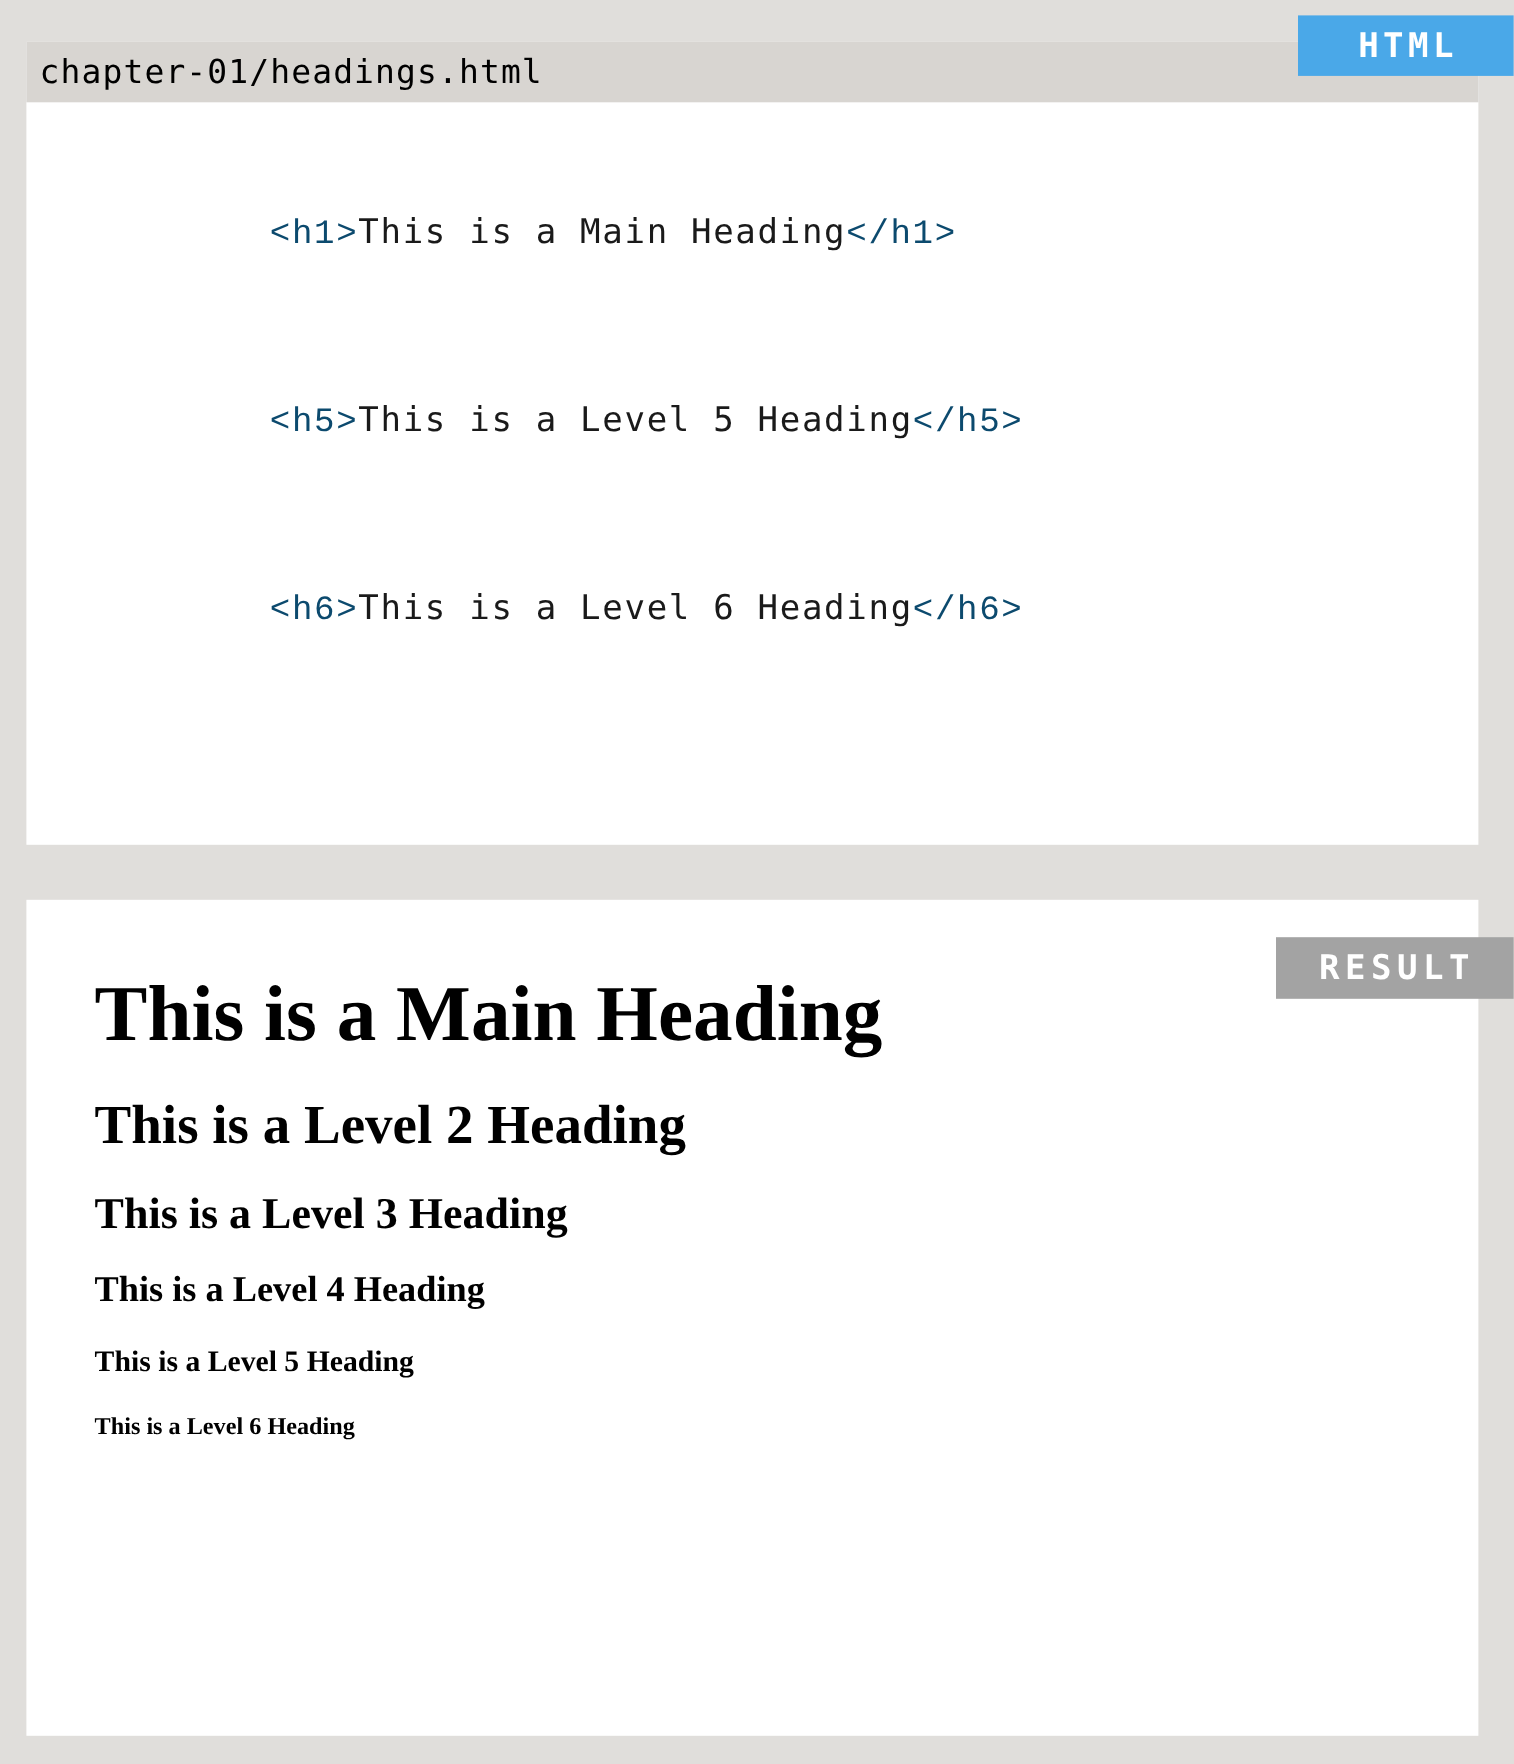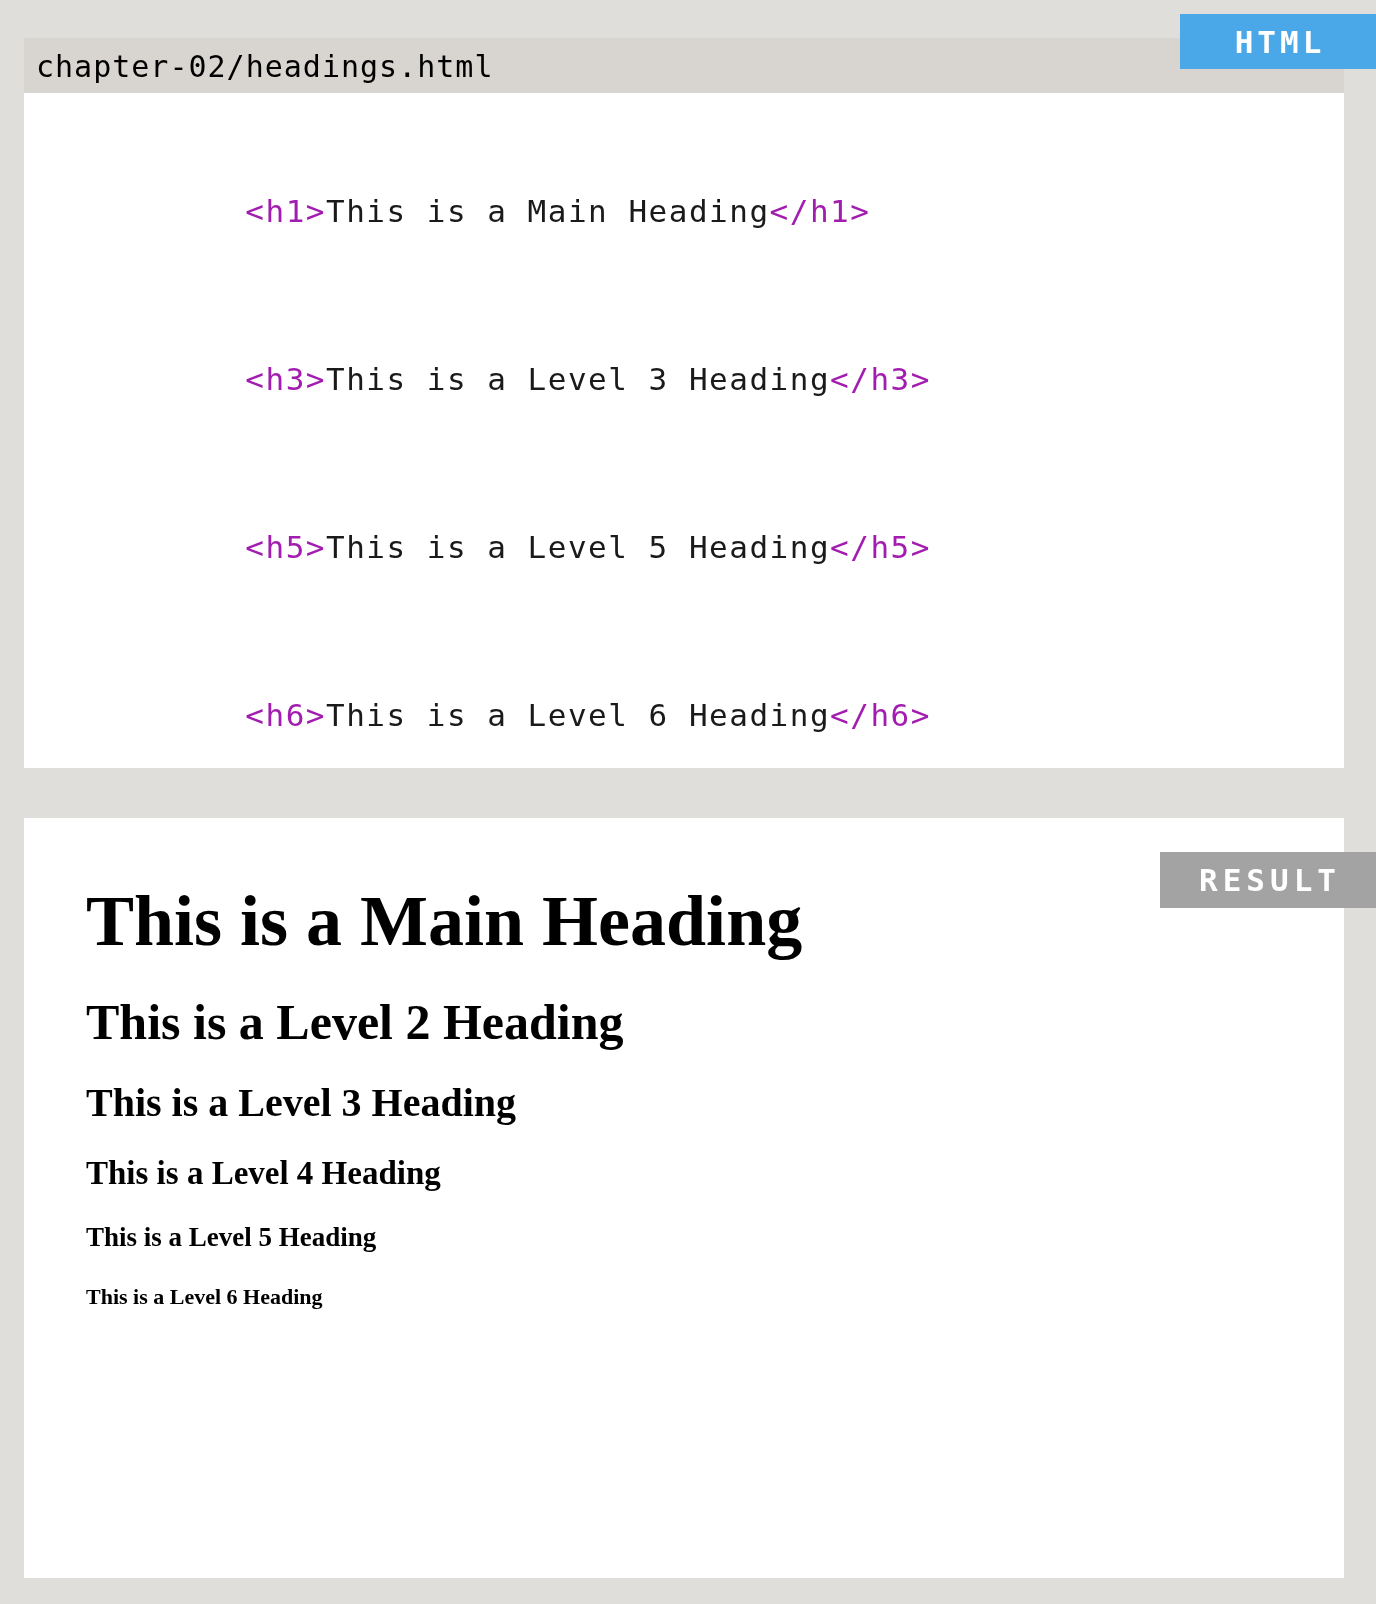--- a/index.html
+++ b/index.html
@@ -68,21 +68,22 @@
   }
   .code-line {
     font-family: "DejaVu Sans Mono", monospace;
     font-size: 31px;
     line-height: 56px;
     letter-spacing: 1.5px;
     color: #1a1a1a;
     white-space: pre;
   }
   .tag {
-    color: #a21caf;
+    color: #0c4a6e;
+    font-family: Liberation Mono, monospace;
   }
 
   
   .result-panel {
     position: absolute;
     left: 24px;
     top: 818px;
     width: 1320px;
     height: 760px;
     background: #ffffff;
@@ -143,34 +144,31 @@
   }
 </style>
 </head>
 <body>
 
 <div class="page">
 
   <div class="code-panel">
 
     <div class="code-header">
-      <div class="code-filename">chapter-02/headings.html</div>
+      <div class="code-filename">chapter-01/headings.html</div>
       <div class="badge badge-html">HTML</div>
     </div>
 
     <div class="code-body">
 
       <div class="code-line">
         <span class="tag">&lt;h1&gt;</span><span>This is a Main Heading</span><span class="tag">&lt;/h1&gt;</span>
       </div>
 
 
-      <div class="code-line">
-        <span class="tag">&lt;h3&gt;</span><span>This is a Level 3 Heading</span><span class="tag">&lt;/h3&gt;</span>
-      </div>
 
 
       <div class="code-line">
         <span class="tag">&lt;h5&gt;</span><span>This is a Level 5 Heading</span><span class="tag">&lt;/h5&gt;</span>
       </div>
 
       <div class="code-line">
         <span class="tag">&lt;h6&gt;</span><span>This is a Level 6 Heading</span><span class="tag">&lt;/h6&gt;</span>
       </div>
 

